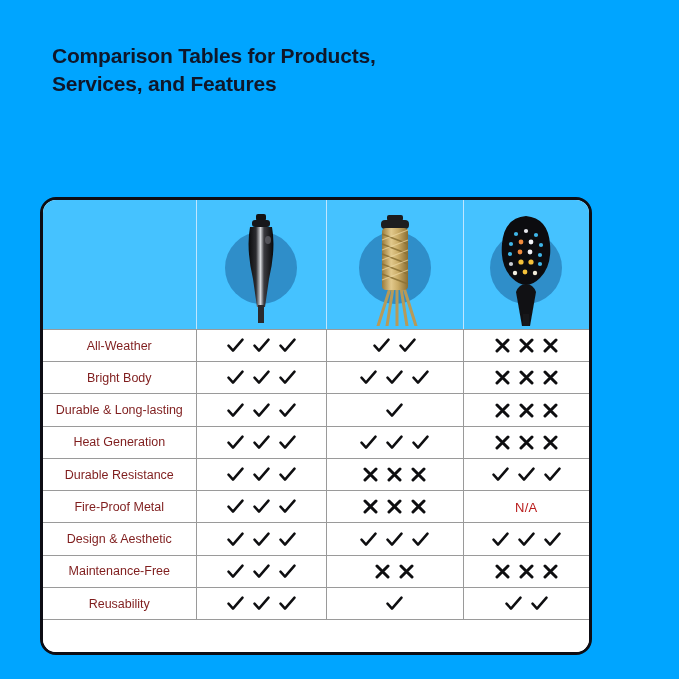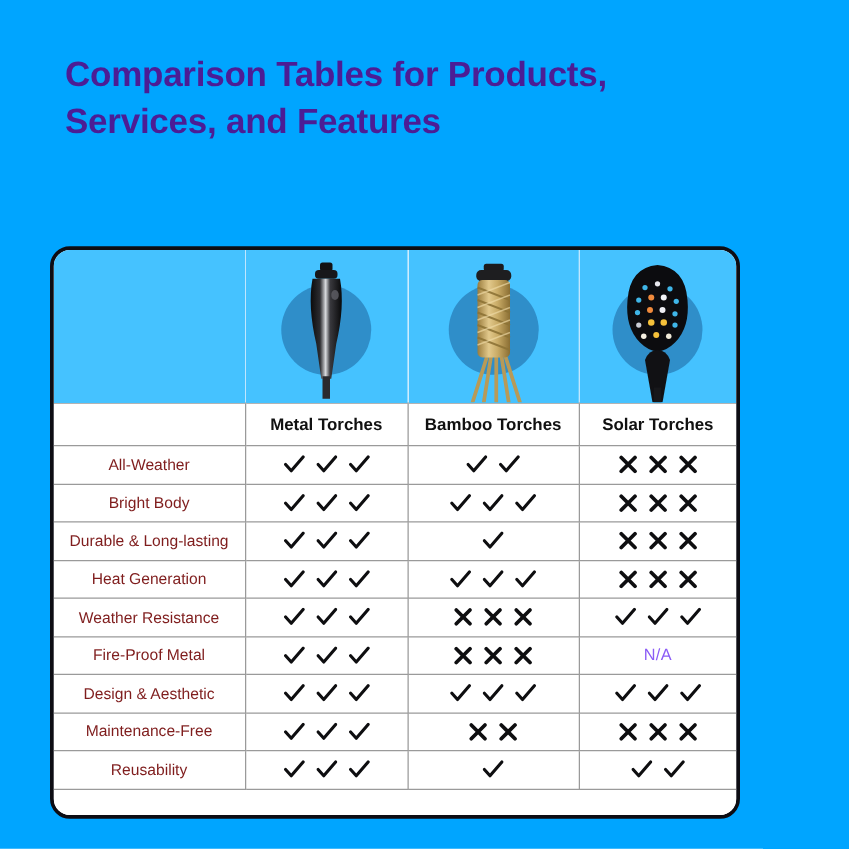--- a/index.html
+++ b/index.html
@@ -14,24 +14,24 @@
     overflow: hidden;
     position: relative;
   }
 
   
   .page-title {
     position: absolute;
     left: 52px;
     top: 42px;
     width: 560px;
-    font-size: 28px;
+    font-size: 21px;
     font-weight: bold;
     line-height: 1.32;
-    color: #4c1d95;
+    color: #0f172a;
     letter-spacing: -0.2px;
     white-space: pre-line;
   }
 
   
   .table-card {
     position: absolute;
     left: 40px;
     top: 197px;
     width: 552px;
@@ -123,21 +123,21 @@
     justify-content: center;
     align-items: center;
     gap: 9px;
     line-height: 1;
   }
   .mk { display: inline-block; }
   .mk svg { display: block; }
   .na-text {
     font-size: 13px;
     font-weight: normal;
-    color: #8b5cf6;
+    color: #b91c1c;
     letter-spacing: 0.3px;
   }
 
   
   tr.filler td {
     height: 30px;
     border-bottom: none;
     border-right: none;
     background: #ffffff;
   }
@@ -246,26 +246,20 @@
         <circle cx="60" cy="58" r="2.6" fill="#f5c13a"></circle>
         <circle cx="69" cy="60" r="2.1" fill="#3fb6e8"></circle>
         <circle cx="44" cy="69" r="2.2" fill="#f5f0e2"></circle>
         <circle cx="54" cy="68" r="2.4" fill="#f5c13a"></circle>
         <circle cx="64" cy="69" r="2.2" fill="#f0ead8"></circle>
       </g>
     </svg></div>
             </div>
           </td>
         </tr>
-        <tr class="name-row">
-          <td class="blank-cell"></td>
-          <td>Metal Torches</td>
-          <td>Bamboo Torches</td>
-          <td>Solar Torches</td>
-        </tr>
         <tr class="feat-row">
           <td class="feat-label">All-Weather</td>
           <td>
             <div class="marks">
               <span class="mk">
                 <svg width="17" height="15" viewBox="0 0 17 15" aria-hidden="true">
   <path d="M1.5 7.6 L6 12.6 L15.5 1.6" fill="none" stroke="#0e0e10" stroke-width="2.5" stroke-linecap="round" stroke-linejoin="round"></path>
                 </svg>
               </span>
               <span class="mk">
@@ -478,21 +472,21 @@
               </span>
               <span class="mk">
                 <svg width="15" height="15" viewBox="0 0 15 15" aria-hidden="true">
   <path d="M2 2 L13 13 M13 2 L2 13" fill="none" stroke="#0e0e10" stroke-width="3" stroke-linecap="round"></path>
                 </svg>
               </span>
             </div>
           </td>
         </tr>
         <tr class="feat-row">
-          <td class="feat-label">Weather Resistance</td>
+          <td class="feat-label">Durable Resistance</td>
           <td>
             <div class="marks">
               <span class="mk">
                 <svg width="17" height="15" viewBox="0 0 17 15" aria-hidden="true">
   <path d="M1.5 7.6 L6 12.6 L15.5 1.6" fill="none" stroke="#0e0e10" stroke-width="2.5" stroke-linecap="round" stroke-linejoin="round"></path>
                 </svg>
               </span>
               <span class="mk">
                 <svg width="17" height="15" viewBox="0 0 17 15" aria-hidden="true">
   <path d="M1.5 7.6 L6 12.6 L15.5 1.6" fill="none" stroke="#0e0e10" stroke-width="2.5" stroke-linecap="round" stroke-linejoin="round"></path>

